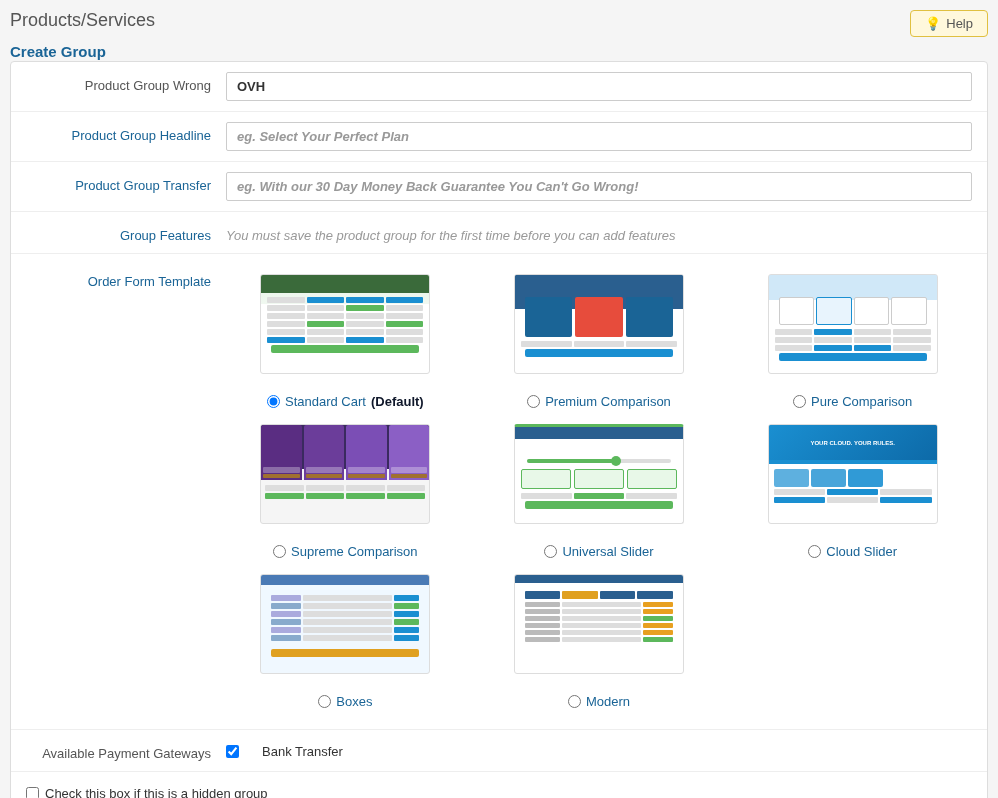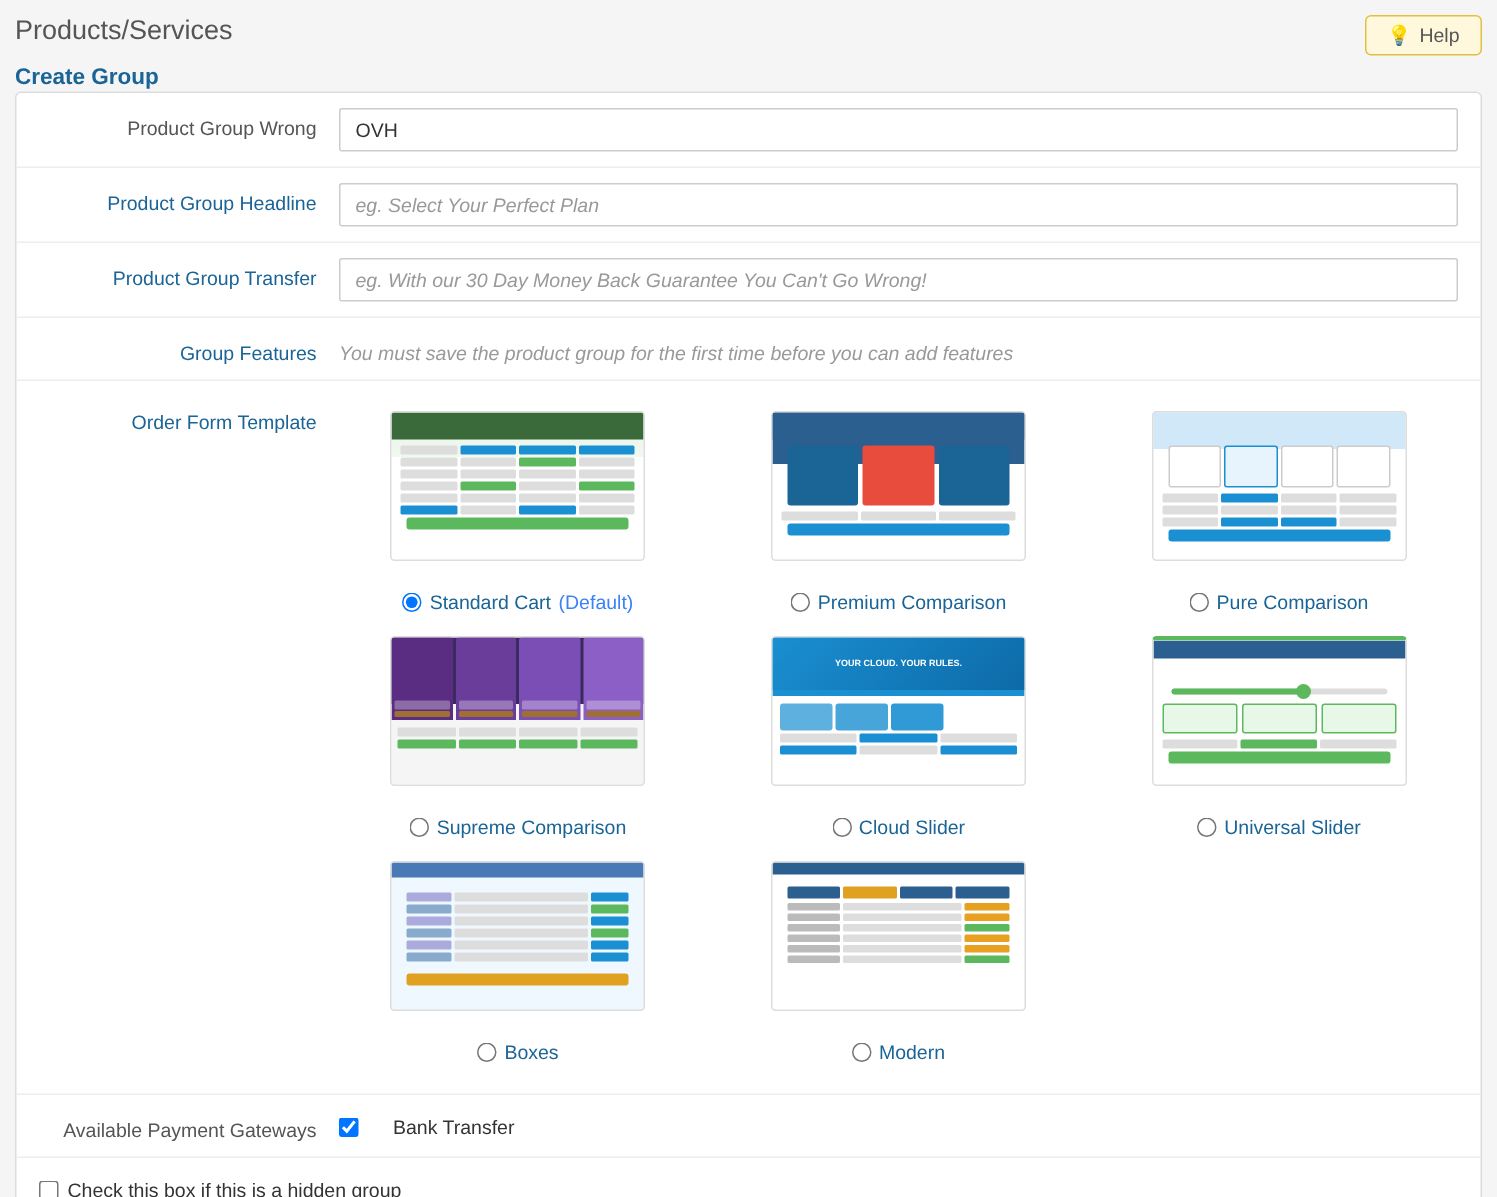--- a/index.html
+++ b/index.html
@@ -64,20 +64,21 @@
     .form-label.blue { color: #1a6496; }
     .form-field { flex: 1; }
     .form-input {
       width: 100%;
       padding: 6px 10px;
       border: 1px solid #ccc;
       border-radius: 2px;
       font-size: 13px;
       color: #333;
       outline: none;
+      font-weight: bold;
     }
     .form-input::placeholder { color: #999; font-style: italic; }
     .features-text {
       color: #999;
       font-style: italic;
       padding-top: 6px;
       font-size: 13px;
     }
     .template-grid {
       display: grid;
@@ -150,21 +151,21 @@
     
     .btn-row {
       display: flex;
       justify-content: center;
       gap: 10px;
       padding: 15px;
       background: #f9f9f9;
       border-top: 1px solid #eee;
       margin-top: 5px;
     }
-    .default-tag { color: #3b82f6; font-weight: normal; }
+    .default-tag { color: #0f172a; font-weight: bold; }
     
     .slider-track { height: 4px; background: #ddd; margin: 20px 6px 6px; border-radius: 2px; position: relative; }
     .slider-fill { width: 60%; height: 4px; background: #5cb85c; border-radius: 2px; }
     .slider-handle { width: 10px; height: 10px; background: #5cb85c; border-radius: 50%; position: absolute; top: -3px; left: 58%; }
     
     .cloud-header { height: 35px; background: linear-gradient(135deg, #1a8fd1, #0d6aa8); margin: -0px 0 4px 0; display: flex; align-items: center; justify-content: center; }
     .cloud-text { color: #fff; font-size: 6px; font-weight: bold; }
     
     .boxes-rows { padding: 4px; }
     .box-row { display: flex; gap: 2px; margin: 2px 0; align-items: center; }
@@ -375,51 +376,20 @@
               </div>
             </div>
           </div>
           <label class="template-label">
             <input type="radio" name="template" value="supreme" style="">
             <span>Supreme Comparison</span>
           </label>
         </div>
 
         <div class="template-item">
-          <div class="template-thumb thumb-cloud">
-            <div class="thumb-inner" style="padding:0;">
-              <div class="cloud-header">
-                <span class="cloud-text">YOUR CLOUD. YOUR RULES.</span>
-              </div>
-              <div style="padding:3px 5px;">
-                <div style="display:flex; gap:2px; margin:2px 0;">
-                  <div style="width:35px; height:18px; background:#1a8fd1; border-radius:2px; opacity:0.7;"></div>
-                  <div style="width:35px; height:18px; background:#1a8fd1; border-radius:2px; opacity:0.8;"></div>
-                  <div style="width:35px; height:18px; background:#1a8fd1; border-radius:2px; opacity:0.9;"></div>
-                </div>
-                <div class="mini-row">
-                    <div class="mini-cell"></div>
-                    <div class="mini-cell blue"></div>
-                    <div class="mini-cell"></div>
-                  </div>
-                <div class="mini-row">
-                    <div class="mini-cell blue"></div>
-                    <div class="mini-cell"></div>
-                    <div class="mini-cell blue"></div>
-                  </div>
-              </div>
-            </div>
-          </div>
-          <label class="template-label">
-            <input type="radio" name="template" value="cloud" style="">
-            <span>Cloud Slider</span>
-          </label>
-        </div>
-
-        <div class="template-item">
           <div class="template-thumb thumb-universal">
             <div class="thumb-inner">
               <div style="height:12px; background:#2a5f8f; margin:-6px -6px 4px -6px;"></div>
               <div class="slider-track">
                 <div class="slider-fill"></div>
                 <div class="slider-handle"></div>
               </div>
               <div style="display:flex; gap:3px; margin: 4px 0;">
                 <div style="flex:1; height:20px; background:#e8f8e8; border:1px solid #5cb85c; border-radius:2px;"></div>
                 <div style="flex:1; height:20px; background:#e8f8e8; border:1px solid #5cb85c; border-radius:2px;"></div>
@@ -429,20 +399,51 @@
                   <div class="mini-cell"></div>
                   <div class="mini-cell green"></div>
                   <div class="mini-cell"></div>
                 </div>
               <div class="mini-btn green"></div>
             </div>
           </div>
           <label class="template-label">
             <input type="radio" name="template" value="universal" style="">
             <span>Universal Slider</span>
+          </label>
+        </div>
+
+        <div class="template-item">
+          <div class="template-thumb thumb-cloud">
+            <div class="thumb-inner" style="padding:0;">
+              <div class="cloud-header">
+                <span class="cloud-text">YOUR CLOUD. YOUR RULES.</span>
+              </div>
+              <div style="padding:3px 5px;">
+                <div style="display:flex; gap:2px; margin:2px 0;">
+                  <div style="width:35px; height:18px; background:#1a8fd1; border-radius:2px; opacity:0.7;"></div>
+                  <div style="width:35px; height:18px; background:#1a8fd1; border-radius:2px; opacity:0.8;"></div>
+                  <div style="width:35px; height:18px; background:#1a8fd1; border-radius:2px; opacity:0.9;"></div>
+                </div>
+                <div class="mini-row">
+                    <div class="mini-cell"></div>
+                    <div class="mini-cell blue"></div>
+                    <div class="mini-cell"></div>
+                  </div>
+                <div class="mini-row">
+                    <div class="mini-cell blue"></div>
+                    <div class="mini-cell"></div>
+                    <div class="mini-cell blue"></div>
+                  </div>
+              </div>
+            </div>
+          </div>
+          <label class="template-label">
+            <input type="radio" name="template" value="cloud" style="">
+            <span>Cloud Slider</span>
           </label>
         </div>
 
         <div class="template-item">
           <div class="template-thumb thumb-boxes">
             <div class="thumb-inner">
               <div style="height:10px; background:#4a7ab5; margin:-6px -6px 4px -6px; border-radius:0;"></div>
               <div class="boxes-rows">
                 <div class="box-row">
                     <div class="box-label"></div>

